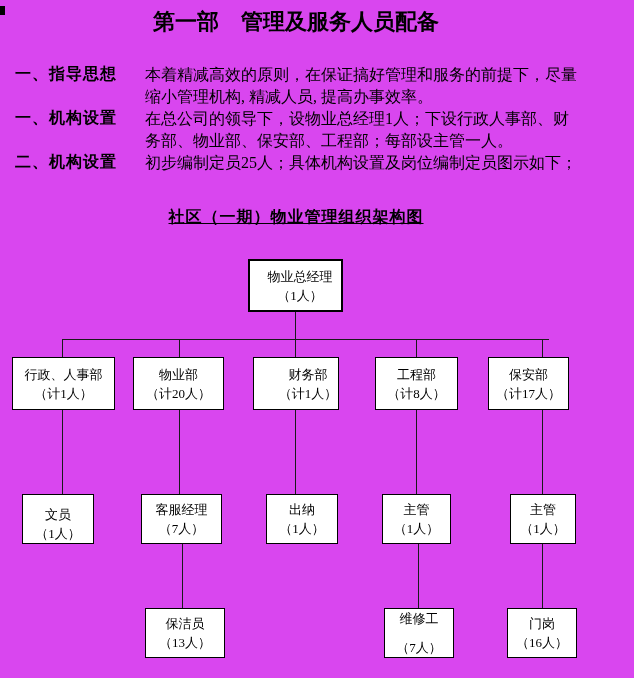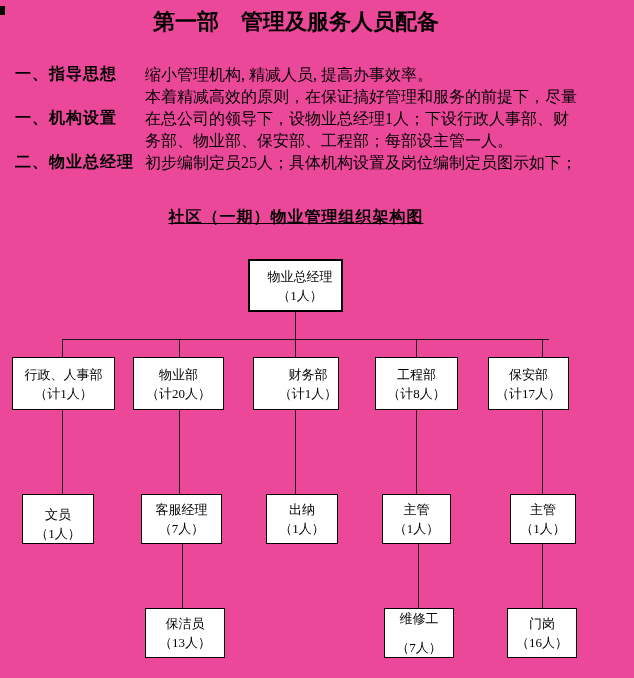--- a/index.html
+++ b/index.html
@@ -1,19 +1,19 @@
 <!DOCTYPE html>
 <html><head>
 <meta charset="utf-8">
 <style>
   html,body{margin:0;padding:0;background:#fff;}
   .page{
     position:relative;
     width:634px;height:678px;
-    background:#ec4899;
+    background:#d946ef;
     overflow:hidden;
     font-family:"Liberation Serif","DejaVu Serif",serif;
     color:#000;
   }
   .corner-mark{
     position:absolute;left:0;top:6px;width:5px;height:9px;background:#000;
   }
   .doc-title{
     position:absolute;left:0;top:7px;width:592px;
     text-align:center;
@@ -91,31 +91,31 @@
 <body>
 
 <div class="page">
 
   <div class="corner-mark"></div>
 
   <div class="doc-title">第一部　管理及服务人员配备</div>
 
   <div class="sec-head sec-a">一、指导思想</div>
   <div class="sec-body sec-a">
+    <div>本着精减高效的原则，在保证搞好管理和服务的前提下，尽量</div>
     <div>缩小管理机构, 精减人员, 提高办事效率。</div>
-    <div>本着精减高效的原则，在保证搞好管理和服务的前提下，尽量</div>
   </div>
 
   <div class="sec-head sec-b">一、机构设置</div>
   <div class="sec-body sec-b">
     <div>在总公司的领导下，设物业总经理1人；下设行政人事部、财</div>
     <div>务部、物业部、保安部、工程部；每部设主管一人。</div>
   </div>
 
-  <div class="sec-head sec-c">二、物业总经理</div>
+  <div class="sec-head sec-c">二、机构设置</div>
   <div class="sec-body sec-c">
     <div>初步编制定员25人；具体机构设置及岗位编制定员图示如下；</div>
   </div>
 
   <div class="chart-title">社区（一期）物业管理组织架构图</div>
 
   <div>
 
     <div class="vline l-gm"></div>
     <div class="hline l-rail"></div>

